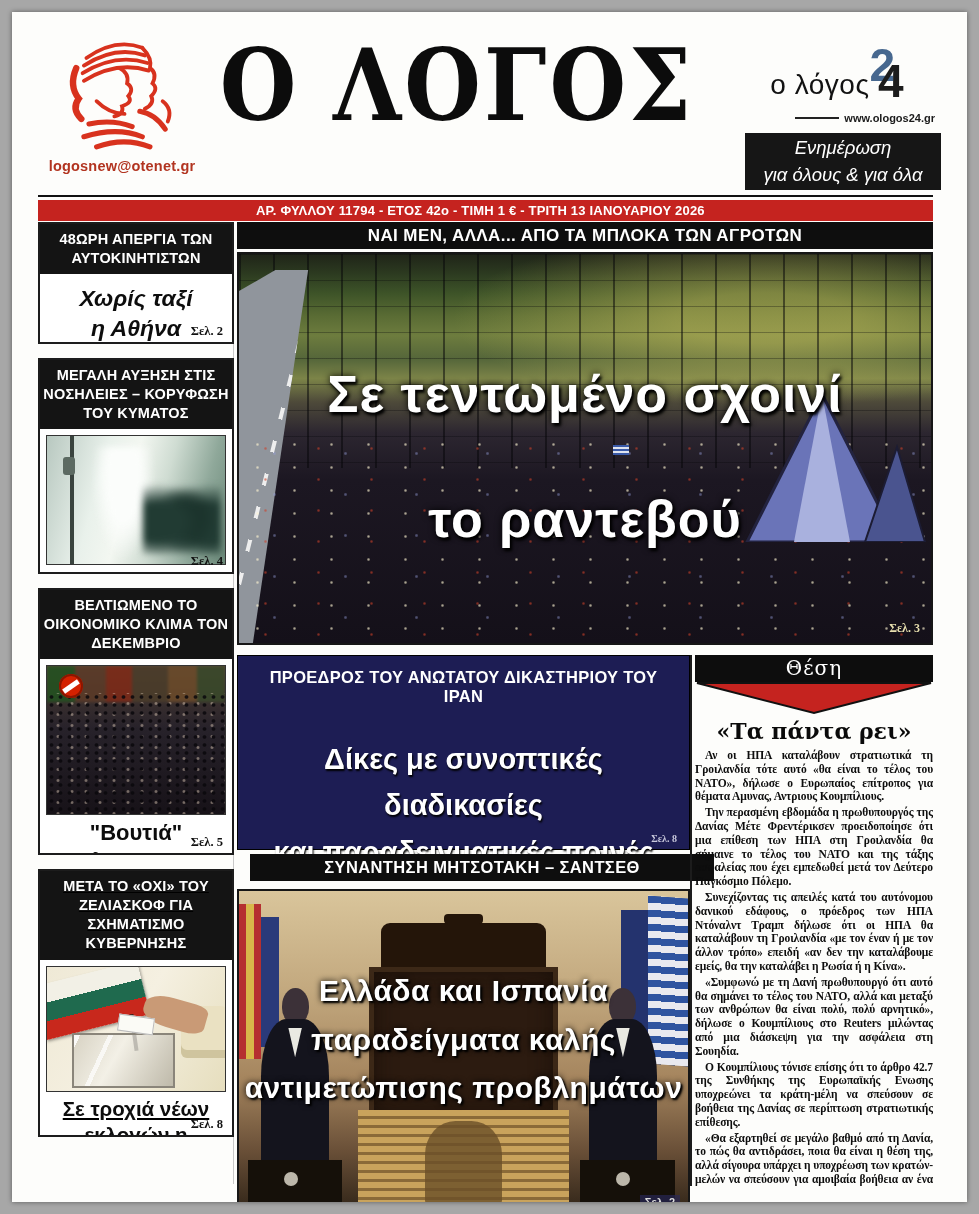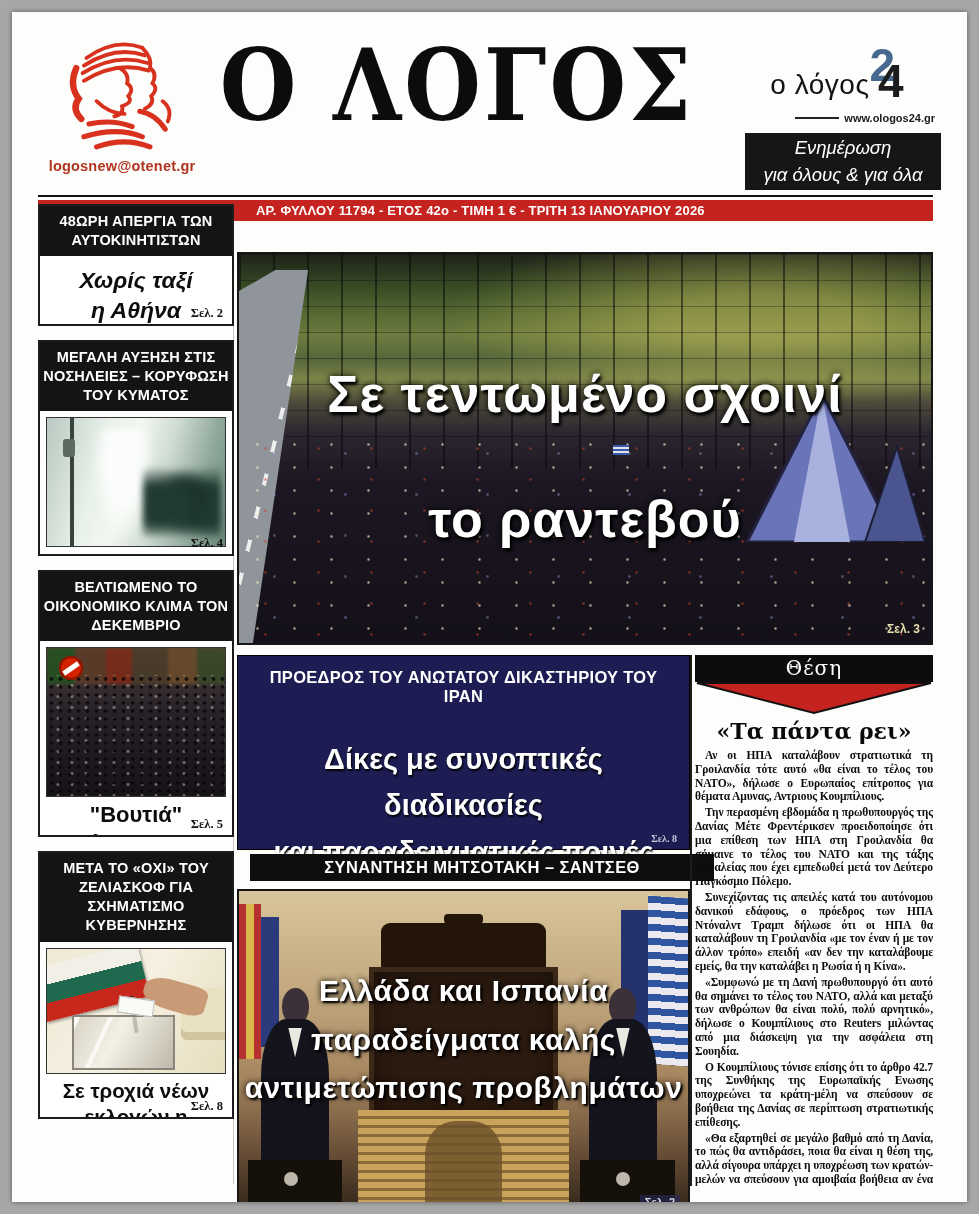--- a/index.html
+++ b/index.html
@@ -34,32 +34,32 @@
   
   .issue-bar { position:absolute; left:26px; top:188px; width:895px; height:21px; background:#c5231f;
                color:#fff; font-size:13px; font-weight:bold; line-height:21px; padding-left:218px;
                letter-spacing:.2px; }
 
   
   .vline-left  { position:absolute; left:221px; top:210px; width:1px; height:962px; background:#c9c9c9; }
   .vline-right { position:absolute; left:678px; top:643px; width:2px; height:531px; background:#1c1c1c; }
 
   
-  .sidebar { position:absolute; left:26px; top:192px; width:196px; }
+  .sidebar { position:absolute; left:26px; top:210px; width:196px; }
   .side-box { position:relative; border:2px solid #1c1c1c; background:#fff; margin-bottom:14px; overflow:hidden; }
   .side-head { background:#141414; color:#fff; text-align:center; font-size:14.5px; font-weight:bold;
                line-height:1.32; padding:6px 3px; letter-spacing:.2px; }
   .side-photo { position:relative; margin:6px 6px 4px 6px; border:1px solid #333; overflow:hidden; }
   .side-headline { text-align:center; font-weight:bold; color:#0d0d0d; line-height:1.28; }
   .side-ref { position:absolute; right:9px; bottom:3px; font-family:"Liberation Serif", serif;
               font-size:12.5px; font-weight:bold; color:#111; }
   .box1 { height:122px; } .box1 .side-headline { margin-top:10px; font-size:23px;font-style:italic; }
   .box2 { height:216px; } .box2 .side-photo { height:130px; } .box2 .side-headline { font-size:20px; }
   .box3 { height:267px; } .box3 .side-photo { height:150px; } .box3 .side-headline { font-size:22px; }
-  .box4 { height:268px; } .box4 .side-photo { height:126px; } .box4 .side-headline { font-size:20.5px; }
+  .box4 { height:268px;text-decoration:underline; } .box4 .side-photo { height:126px; } .box4 .side-headline { font-size:20.5px; }
 
   
   .photo-hospital { background:linear-gradient(105deg,#b8c8c0 0%,#e9f1eb 30%,#f3f7f1 45%,#cfdcd2 62%,#8fa89a 82%,#6a8878 100%); }
   .h-pole { position:absolute; left:13%; top:0; bottom:0; width:4px; background:#39433e; }
   .h-bag { position:absolute; left:9%; top:16%; width:12px; height:18px; background:#5c6a62; border-radius:3px; }
   .h-fig { position:absolute; left:26%; top:8%; width:34%; height:88%; filter:blur(3px);
            background:radial-gradient(ellipse at 50% 28%, #fbfdfb 0 38%, rgba(250,252,250,0) 72%); }
   .h-group { position:absolute; right:2%; top:30%; width:44%; height:62%; filter:blur(3px);
              background:radial-gradient(ellipse at 18% 60%, #213b33 0 28%, transparent 58%),
                         radial-gradient(ellipse at 52% 55%, #182f28 0 26%, transparent 55%),
@@ -116,21 +116,21 @@
               background-image:radial-gradient(circle,rgba(255,246,210,.85) .6px,transparent 1.8px),
                                radial-gradient(circle,rgba(205,65,42,.8) .6px,transparent 1.8px),
                                radial-gradient(circle,rgba(150,160,220,.6) .7px,transparent 2px);
               background-size:37px 23px,53px 31px,71px 41px; }
   .f-flag { position:absolute; left:54%; top:49%; width:16px; height:10px;
             background:repeating-linear-gradient(180deg,#3a5aa8 0 2px,#dfe4f0 2px 4px); }
   .ph-tents { position:absolute; right:4px; bottom:26%; }
   .main-headline { position:absolute; left:0; top:78px; width:100%; text-align:center; color:#fff;
                    font-size:52px; font-weight:bold; line-height:2.4; letter-spacing:1px;
                    text-shadow:0 0 7px rgba(0,0,0,.95), 2px 3px 3px #000; }
-  .photo-ref { position:absolute; right:11px; bottom:7px; font-family:Liberation Sans, sans-serif;
+  .photo-ref { position:absolute; right:11px; bottom:7px; font-family:Liberation Serif, serif;
                font-size:12px; font-weight:bold; color:#e7dfae; }
 
   
   .iran-box { position:absolute; left:225px; top:643px; width:453px; height:195px; background:#1d1d54;
               border:1px solid #000; color:#fff; padding:12px 10px; }
   .iran-kicker { text-align:center; font-size:16.5px; font-weight:600; letter-spacing:.3px; }
   .iran-headline { margin-top:30px; text-align:center; font-size:29px; font-weight:bold; line-height:1.6;
                    text-shadow:1px 2px 2px #000; }
   .iran-ref { position:absolute; right:12px; bottom:5px; font-family:"Liberation Serif", serif;
               font-size:10px; font-weight:bold; color:#c9c9dd; }
@@ -271,20 +271,21 @@
         <div class="b-box"></div>
         <div class="b-hand"></div>
         <div class="b-paper"></div>
       </div>
       <div class="side-headline pre">Σε τροχιά νέων
 εκλογών η Βουλγαρία</div>
       <div class="side-ref">Σελ. 8</div>
     </section>
   </aside>
 
+  <div class="kicker-bar">ΝΑΙ ΜΕΝ, ΑΛΛΑ... ΑΠΟ ΤΑ ΜΠΛΟΚΑ ΤΩΝ ΑΓΡΟΤΩΝ</div>
 
   <section class="main-photo">
     <div class="f-road"></div>
     <div class="f-lights"></div>
     <div class="f-flag"></div>
     <svg class="ph-tents" width="190" height="150" viewBox="0 0 190 150">
       <polygon points="85,2 160,150 10,150" fill="#6a74b8" stroke="#23233f" stroke-width="3"></polygon>
       <polygon points="85,2 113,150 57,150" fill="#a9b1de"></polygon>
       <polygon points="160,55 188,150 128,150" fill="#4a548f" stroke="#1c1c33" stroke-width="2"></polygon>
     </svg>

